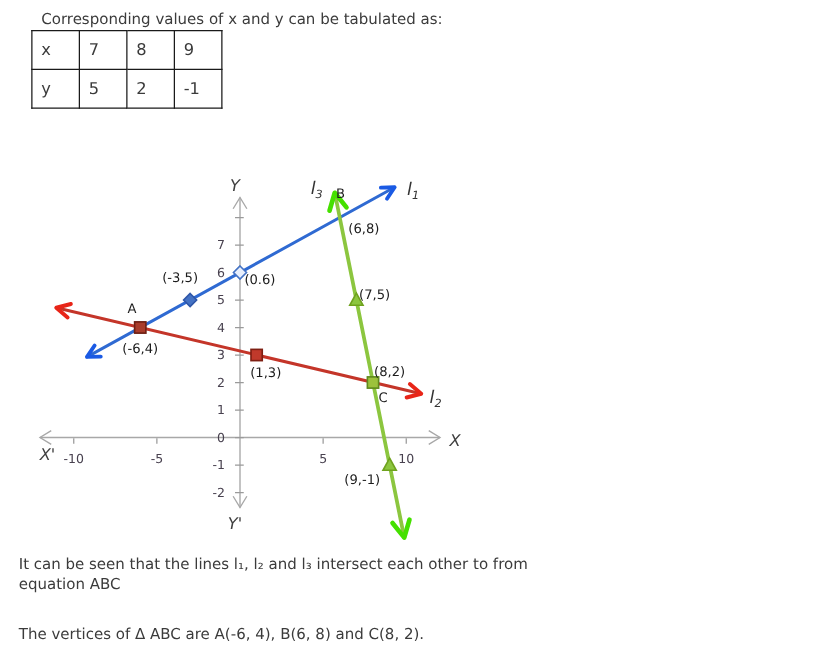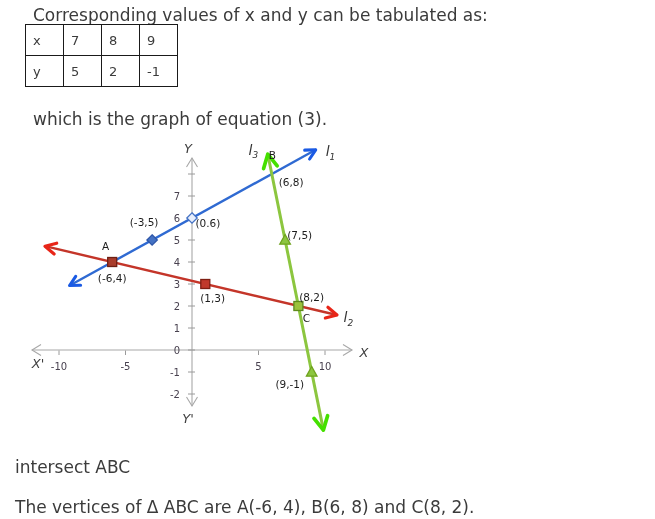--- a/index.html
+++ b/index.html
@@ -1,20 +1,20 @@
 <!DOCTYPE html>
 <html><head>
 <meta charset="utf-8">
 <style>
   html,body{margin:0;padding:0;}
   body{
     width:655px;height:519px;background:#ffffff;position:relative;overflow:hidden;
     font-family:"DejaVu Sans","Liberation Sans",sans-serif;color:#3b3b3b;
   }
-  .para{position:absolute;margin:0;font-size:17px;line-height:16px;white-space:nowrap;color:#3b3b3b;}
+  .para{position:absolute;margin:0;font-size:12px;line-height:16px;white-space:nowrap;color:#3b3b3b;}
   .p1{left:33px;top:7px;}
   .p2{left:33px;top:95px;}
   .p3{left:15px;top:443px;}
   .p4{left:15px;top:499px;}
   table.xy{position:absolute;left:25px;top:24px;border-collapse:collapse;}
   table.xy td{
     border:1px solid #1a1a1a;width:30px;height:30px;padding:0 0 0 7px;
     font-size:13px;color:#3b3b3b;vertical-align:middle;
   }
   #graph{position:absolute;left:30px;top:140px;}
@@ -39,21 +39,20 @@
         <td>y</td>
         <td>5</td>
         <td>2</td>
         <td>-1</td>
       </tr>
     </tbody>
   </table>
 
   <p class="para p2">
     <br>
-    <span>which is the graph of equation (3).</span>
   </p>
 
   <svg id="graph" width="345" height="300" viewBox="0 0 345 300" xmlns="http://www.w3.org/2000/svg">
       <g stroke="#a8a8a8" fill="none" stroke-width="1.1">
         <line x1="2" y1="210" x2="322" y2="210"></line>
         <path d="M11,204.5 L2,210 L11,215.5"></path>
         <path d="M313,204.5 L322,210 L313,215.5"></path>
         <line x1="162" y1="18" x2="162" y2="266"></line>
         <path d="M156.5,27 L162,18 L167.5,27"></path>
         <path d="M156.5,257 L162,266 L167.5,257"></path>
@@ -137,19 +136,19 @@
         <text x="276.38" y="181.6" text-anchor="middle">C</text>
       </g>
       <g font-size="14" fill="#333333" font-style="italic" style="font-family:&quot;Liberation Serif&quot;,&quot;DejaVu Serif&quot;,serif;">
         <text x="295.65999999999997" y="16">l<tspan dy="3.5" font-size="9">1</tspan></text>
         <text x="313.615" y="182.1">l<tspan dy="3.5" font-size="9">2</tspan></text>
         <text x="218.52" y="14.899999999999977">l<tspan dy="3.5" font-size="9">3</tspan></text>
       </g>
     </svg>
 
   <p class="para p3">
-    <br>
-    <span>intersect ABC</span>
+    <span>It can be seen that the lines l₁, l₂ and l₃ intersect each other to from</span><br>
+    <span>equation ABC</span>
   </p>
 
   <p class="para p4">The vertices of Δ ABC are A(-6, 4), B(6, 8) and C(8, 2).</p>
 
 </div>
 
 </body></html>

